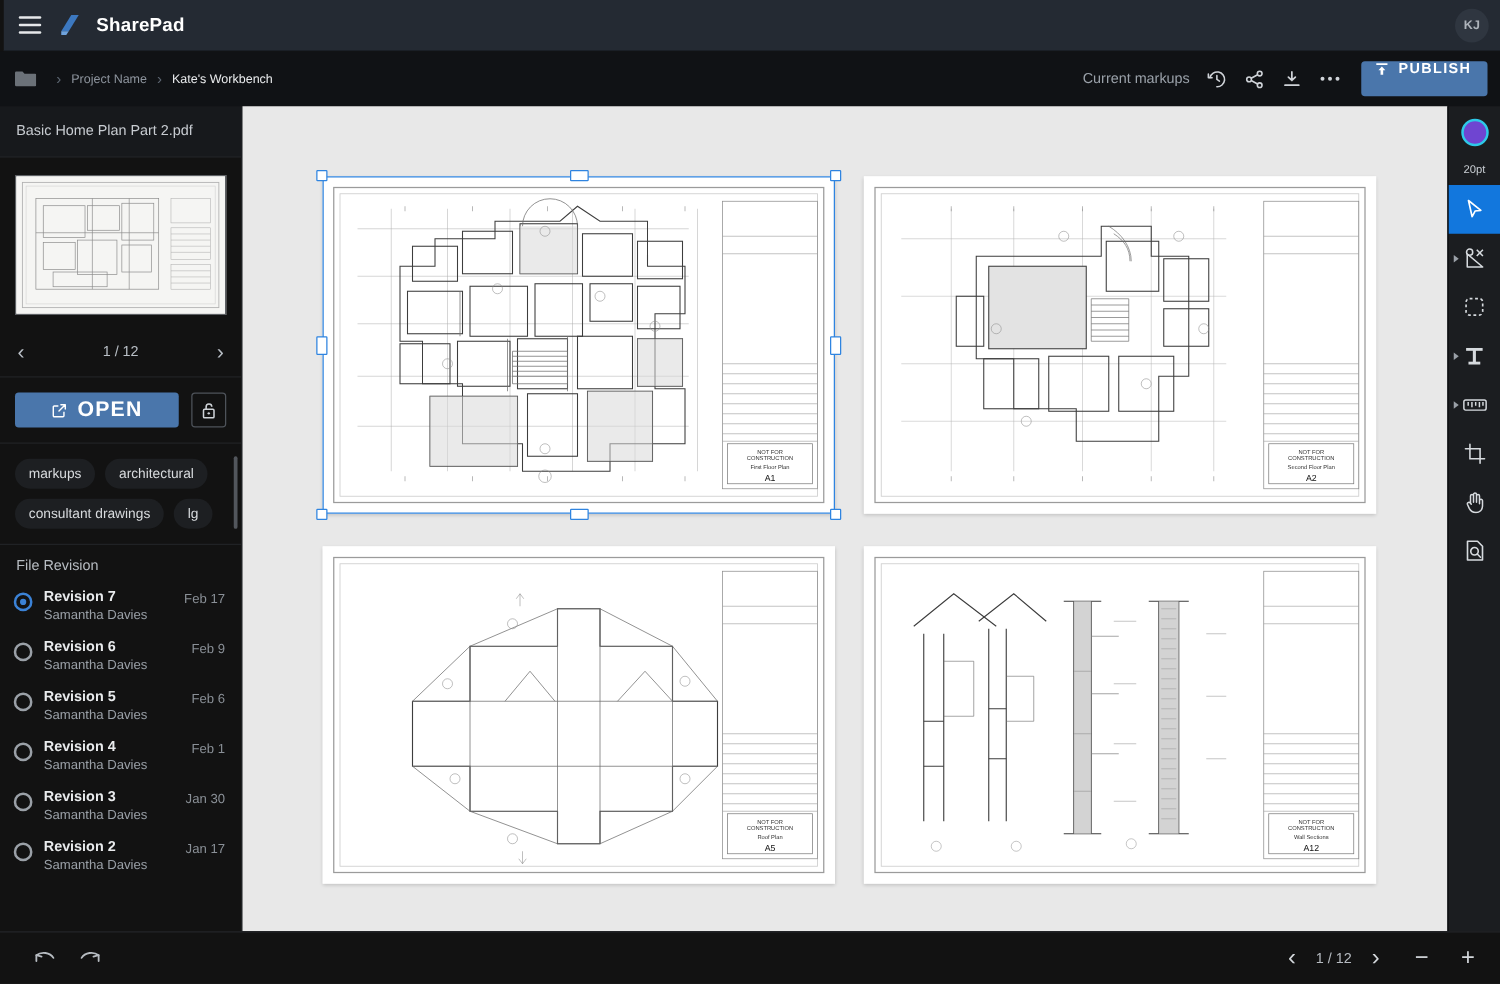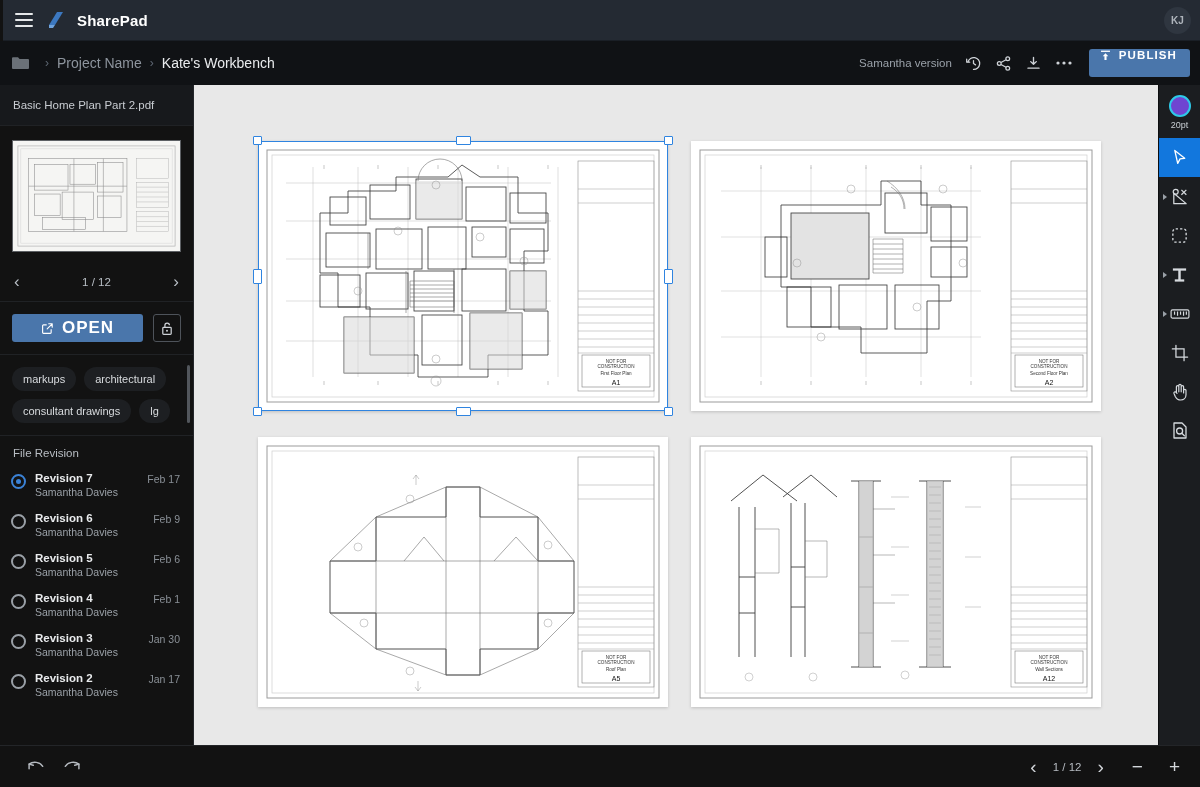--- a/index.html
+++ b/index.html
@@ -31,21 +31,21 @@
     display:flex; align-items:center; justify-content:center; cursor:pointer;
   }
 
   
   .crumbbar {
     position:absolute; left:0; top:41px; width:1200px; height:44px;
     background:#101215; display:flex; align-items:center;
   }
   .folder-ico { margin-left:12px; margin-right:8px; display:flex; align-items:center; cursor:pointer; }
   .chev { color:#5d6672; font-size:12px; margin:0 8px; }
-  .crumb { color:#8d949d; font-size:14px; cursor:pointer; }
+  .crumb { color:#8d949d; font-size:10px; cursor:pointer; }
   .crumb.current { color:#e9ebed; }
   .crumb-right {
     position:absolute; right:10px; top:0; height:44px; display:flex; align-items:center; gap:0;
   }
   .cur-ver { color:#9aa1a9; font-size:11.5px; margin-right:7px; }
   .icon-btn {
     width:30px; height:30px; display:flex; align-items:center; justify-content:center;
     cursor:pointer; color:#cfd3d8;
   }
   .publish-btn {
@@ -149,21 +149,21 @@
   .righttool {
     position:absolute; right:0; top:85px; width:42px; height:660px;
     background:#1b1d20; border-left:1px solid #0d0e10;
     display:flex; flex-direction:column; align-items:center;
   }
   .swatchwrap { padding:10px 0 8px; display:flex; flex-direction:column; align-items:center; cursor:pointer; }
   .swatch {
     width:22px; height:22px; border-radius:50%;
     background:#6f45d1; border:2px solid #2ec9e8;
   }
-  .swatch-label { color:#c9ced3; font-size:9px; margin-top:3px; }
+  .swatch-label { color:#c9ced3; font-size:9px; margin-top:13px; }
   .tool {
     width:42px; height:39px; display:flex; align-items:center; justify-content:center;
     position:relative; color:#d6dade; cursor:pointer;
   }
   .tool.active { background:#1277dd; color:#fff; }
   .tool .caret {
     position:absolute; left:4px; top:50%; margin-top:-3px;
     width:0; height:0; border-left:4px solid #9aa0a7;
     border-top:3px solid transparent; border-bottom:3px solid transparent;
   }
@@ -206,21 +206,21 @@
       <svg width="17" height="14" viewBox="0 0 17 14">
         <path d="M0 2.2a1 1 0 011-1h5l1.6 1.8H16a1 1 0 011 1v8a1 1 0 01-1 1H1a1 1 0 01-1-1z" fill="#6b7178"></path>
       </svg>
     </div>
     <span class="chev">›</span>
     <span class="crumb">Project Name</span>
     <span class="chev">›</span>
     <span class="crumb current">Kate's Workbench</span>
 
     <div class="crumb-right">
-      <span class="cur-ver">Samantha version</span>
+      <span class="cur-ver">Current markups</span>
       <div class="icon-btn">
         <svg width="17" height="17" viewBox="0 0 20 20" fill="none" stroke="#cfd3d8" stroke-width="1.5">
           <path d="M3.5 8.2A7 7 0 1110 17" stroke-linecap="round"></path>
           <path d="M2 5v3.5h3.5" stroke-linecap="round" stroke-linejoin="round"></path>
           <path d="M10 6.5V10l2.4 1.6" stroke-linecap="round"></path>
         </svg>
       </div>
       <div class="icon-btn">
         <svg width="17" height="17" viewBox="0 0 20 20" fill="none" stroke="#cfd3d8" stroke-width="1.5">
           <circle cx="15" cy="4.5" r="2.2"></circle>

